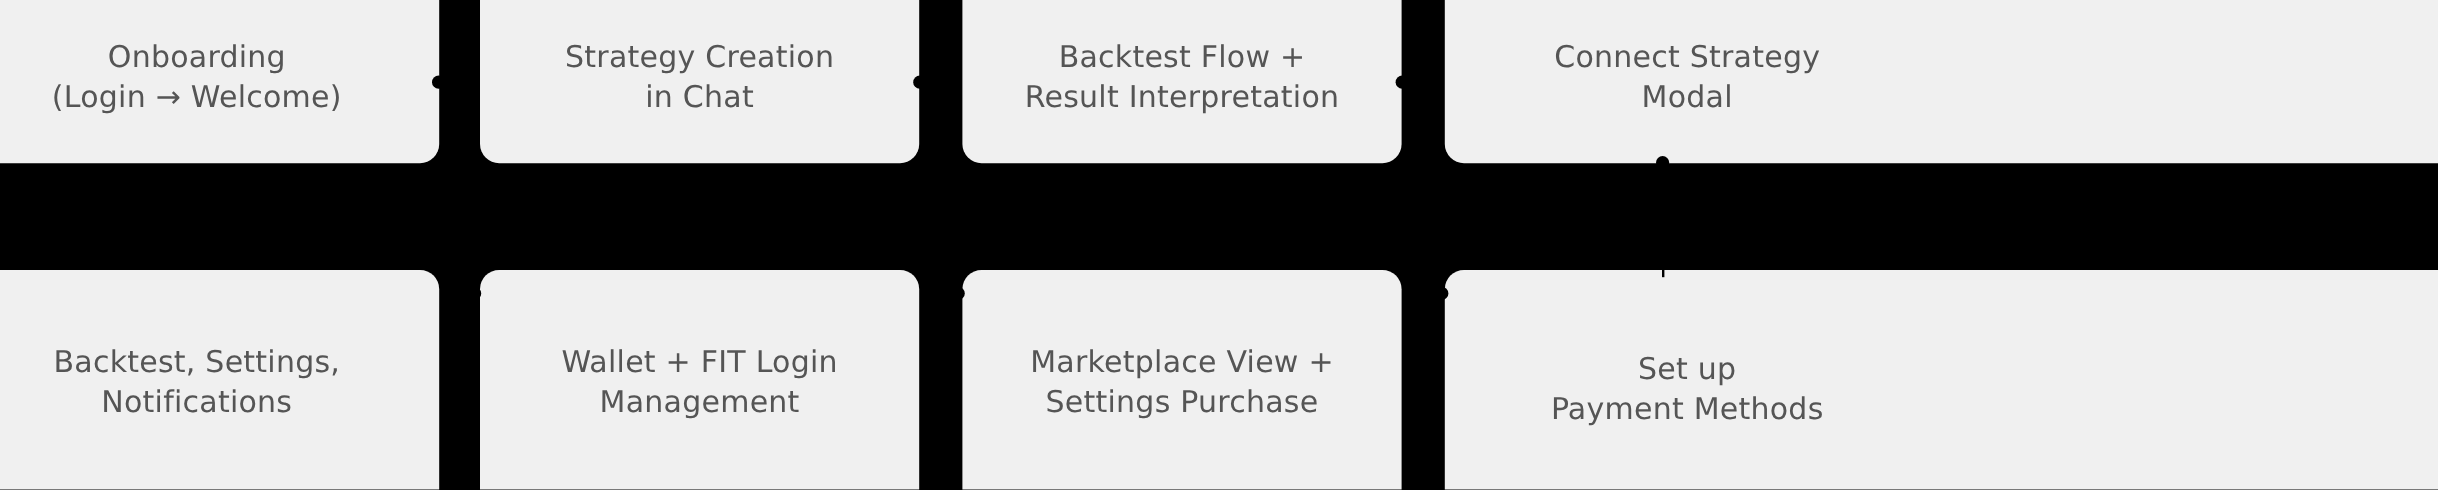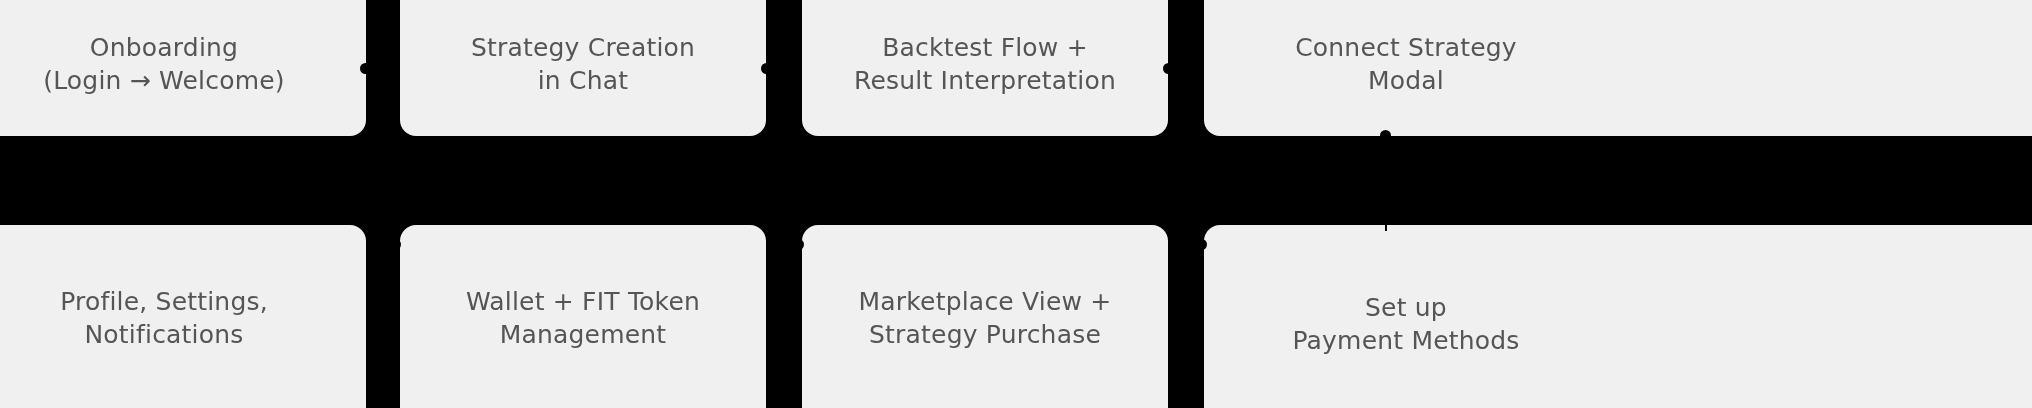--- a/index.html
+++ b/index.html
@@ -101,32 +101,32 @@
     <div class="node-label">Backtest Flow +
 Result Interpretation</div>
   </div>
 
   <div class="node row1 col4b">
     <div class="node-label" style="margin-right:462px;">Connect Strategy
 Modal</div>
   </div>
 
   <div class="node row2 col1">
-    <div class="node-label">Profile, Settings,
+    <div class="node-label">Backtest, Settings,
 Notifications</div>
   </div>
 
   <div class="node row2 col2">
-    <div class="node-label">Wallet + FIT Token
+    <div class="node-label">Wallet + FIT Login
 Management</div>
   </div>
 
   <div class="node row2 col3">
     <div class="node-label">Marketplace View +
-Strategy Purchase</div>
+Settings Purchase</div>
   </div>
 
   <div class="node row2 col4b">
     <div class="node-label" style="margin-right:462px;margin-top:12px;">Set up
 Payment Methods</div>
   </div>
 
   <div class="connector-dot" style="left:360px; top:63px;"></div>
   <div class="connector-dot" style="left:761px; top:63px;"></div>
   <div class="connector-dot" style="left:1163px; top:63px;"></div>

